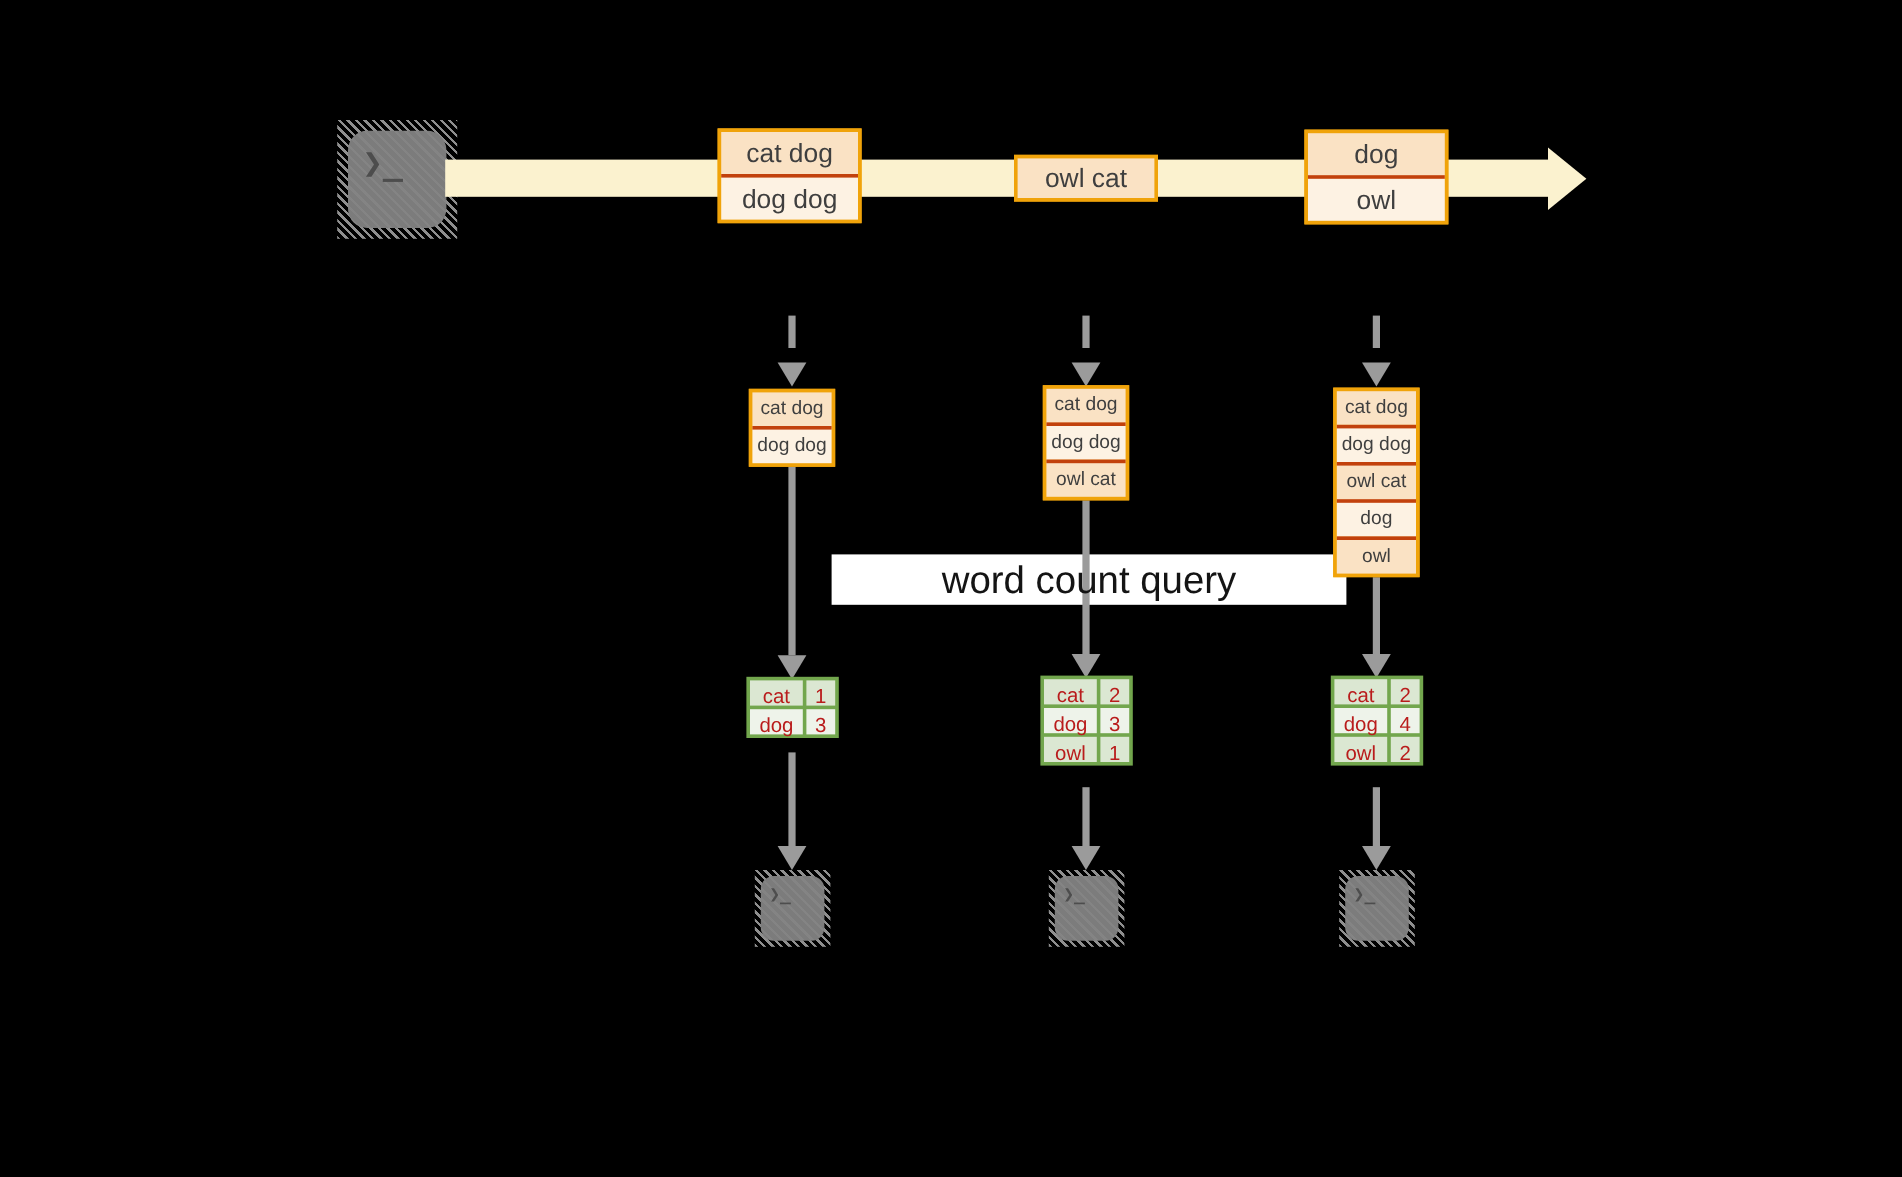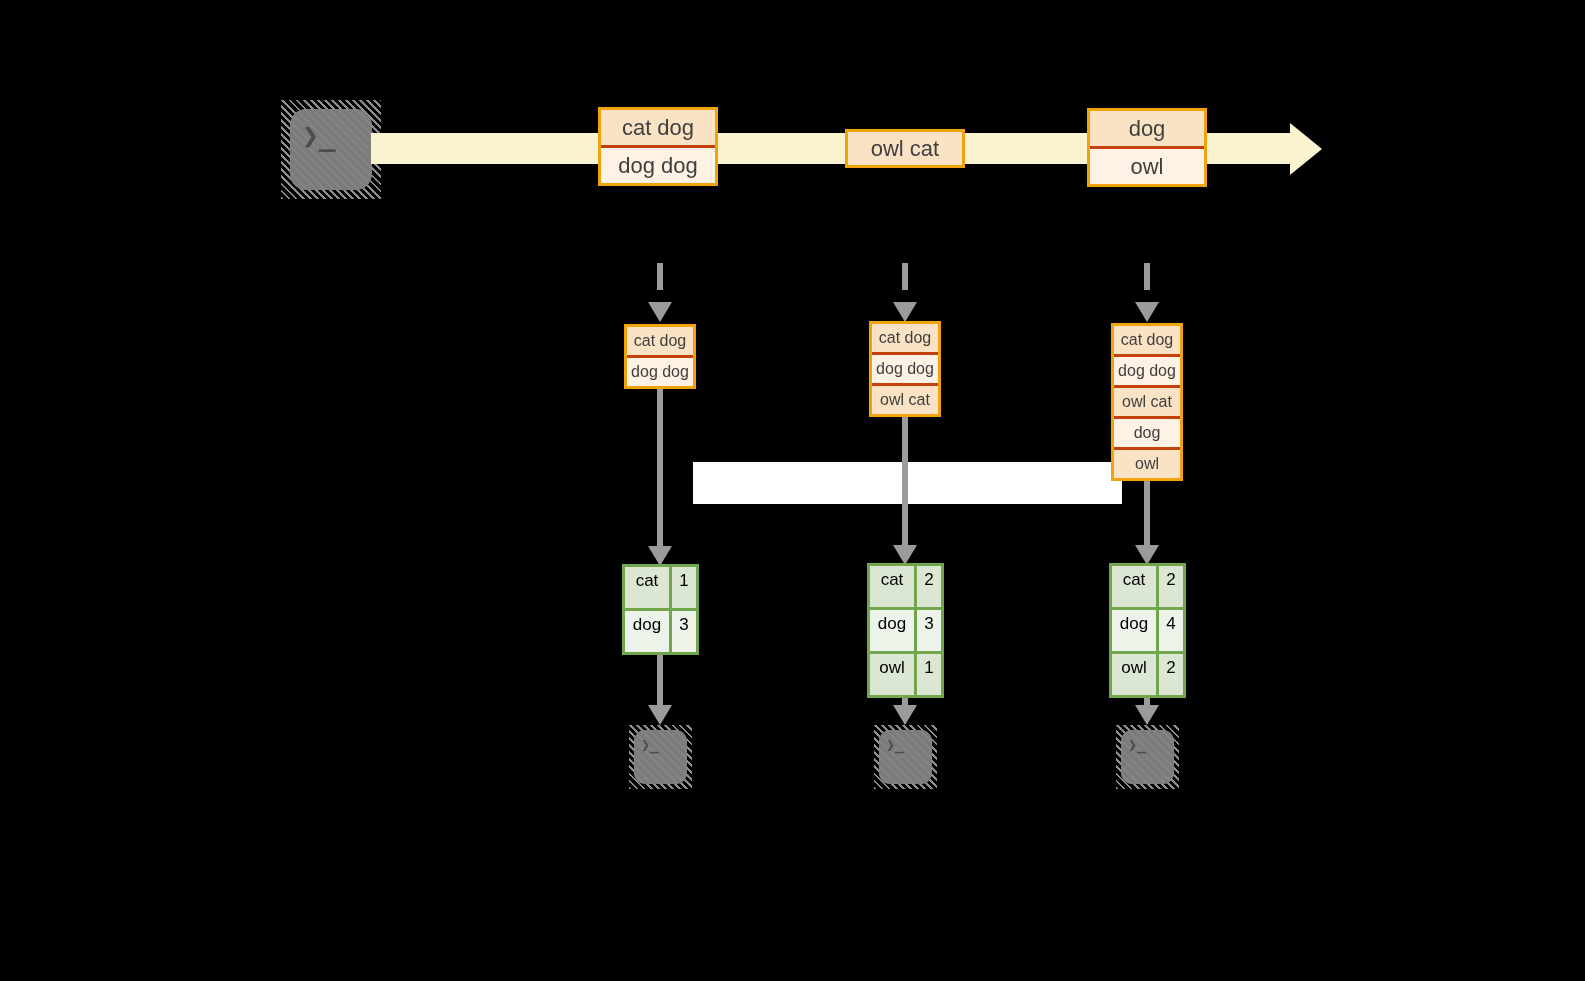--- a/index.html
+++ b/index.html
@@ -40,21 +40,21 @@
   .vseg{position:absolute;width:6px;background:#9b9b9b;transform:translateX(-50%);z-index:3;}
   .ah{position:absolute;width:0;height:0;transform:translateX(-50%);z-index:3;
     border-left:12px solid rgba(0,0,0,0);border-right:12px solid rgba(0,0,0,0);border-top:20px solid #9b9b9b;}
   
   .qband{position:absolute;left:693px;top:462px;width:429px;height:42px;background:#ffffff;z-index:2;}
   .qtext{position:absolute;left:693px;top:462px;width:429px;height:42px;line-height:42px;
     text-align:center;font-size:32px;color:#141414;z-index:5;}
   
   .wc-table{position:absolute;z-index:4;background:#72A64D;padding:3px;
     display:grid;grid-template-columns:44px 24px;gap:3px;}
-  .t-cell{height:41px;line-height:27px;text-align:center;font-size:17px;color:#000000;}
+  .t-cell{height:21px;line-height:27px;text-align:center;font-size:17px;color:#b91c1c;}
   .t-cell:nth-child(4n+1),.t-cell:nth-child(4n+2){background:#DBE7D2;}
   .t-cell:nth-child(4n+3),.t-cell:nth-child(4n+4){background:#EEF3EA;}
 </style>
 </head>
 <body>
 
 <div class="canvas">
 
   <div class="term term-src">
     <div class="term-inner">
@@ -95,20 +95,21 @@
   </div>
   <div class="obox stack" style="left:1111px;top:323px;">
     <div class="cell">cat dog</div>
     <div class="cell">dog dog</div>
     <div class="cell">owl cat</div>
     <div class="cell">dog</div>
     <div class="cell">owl</div>
   </div>
 
   <div class="qband"></div>
+  <div class="qtext">word count query</div>
 
   <div class="vseg" style="left:660px;top:389px;height:157px;"></div>
   <div class="ah" style="left:660px;top:546px;"></div>
   <div class="vseg" style="left:905px;top:417px;height:128px;"></div>
   <div class="ah" style="left:905px;top:545px;"></div>
   <div class="vseg" style="left:1147px;top:481px;height:64px;"></div>
   <div class="ah" style="left:1147px;top:545px;"></div>
 
   <div class="wc-table" style="left:622px;top:564px;">
     <div class="t-cell">cat</div>

